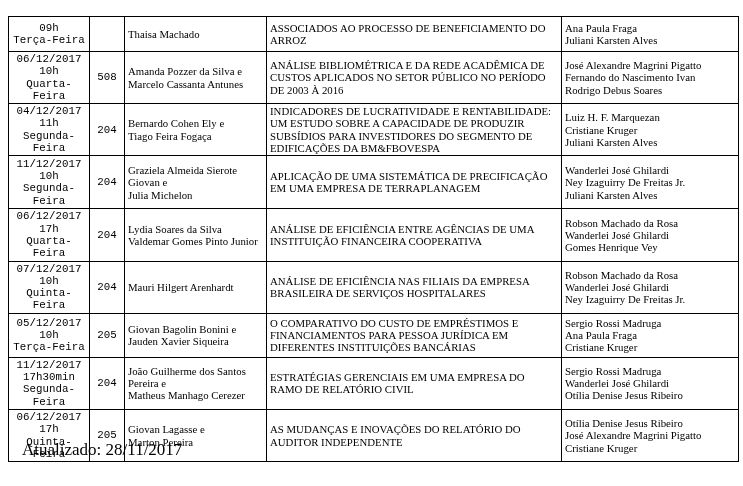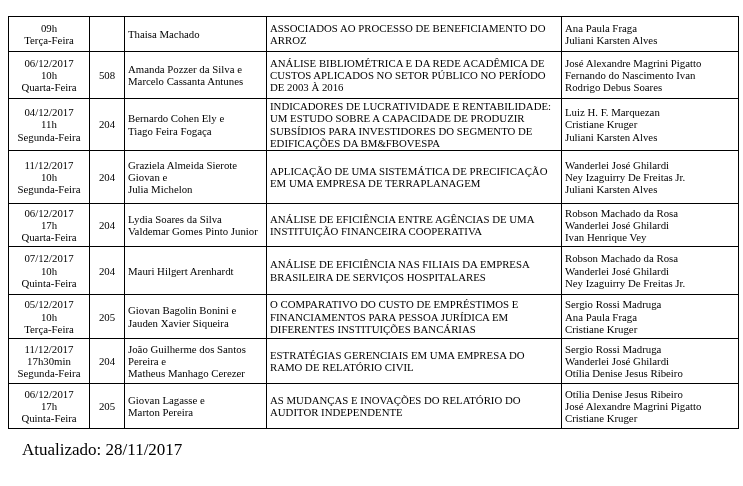--- a/index.html
+++ b/index.html
@@ -33,21 +33,21 @@
   table.schedule td {
     border: 1.2px solid #000000;
     font-size: 10.8px;
     line-height: 12.3px;
     padding: 1px 3px;
     vertical-align: middle;
     color: #000000;
     overflow: hidden;
     word-wrap: break-word;
   }
-  td.c-date, td.c-room { text-align: center; }
+  td.c-date, td.c-room { text-align: center; font-family: Liberation Mono, monospace; }
   td.c-students, td.c-title, td.c-committee { text-align: left; }
   
   tbody tr:nth-child(1) { height: 35px; }
   tbody tr:nth-child(2) { height: 47px; }
   tbody tr:nth-child(3) { height: 49px; }
   tbody tr:nth-child(4) { height: 53px; }
   tbody tr:nth-child(5) { height: 43px; }
   tbody tr:nth-child(6) { height: 48px; }
   tbody tr:nth-child(7) { height: 44px; }
   tbody tr:nth-child(8) { height: 45px; }
@@ -176,21 +176,21 @@
     <td class="c-students">
             <div>Lydia Soares da Silva</div>
             <div>Valdemar Gomes Pinto Junior</div>
           </td>
     <td class="c-title">
             <div>ANÁLISE DE EFICIÊNCIA ENTRE AGÊNCIAS DE UMA INSTITUIÇÃO FINANCEIRA COOPERATIVA</div>
           </td>
     <td class="c-committee">
             <div>Robson Machado da Rosa</div>
             <div>Wanderlei José Ghilardi</div>
-            <div>Ivan Henrique Vey</div>
+            <div>Gomes Henrique Vey</div>
           </td>
   </tr>
 
   <tr>
     <td class="c-date">
             <div>07/12/2017</div>
             <div>10h</div>
             <div>Quinta-Feira</div>
           </td>
     <td class="c-room">

